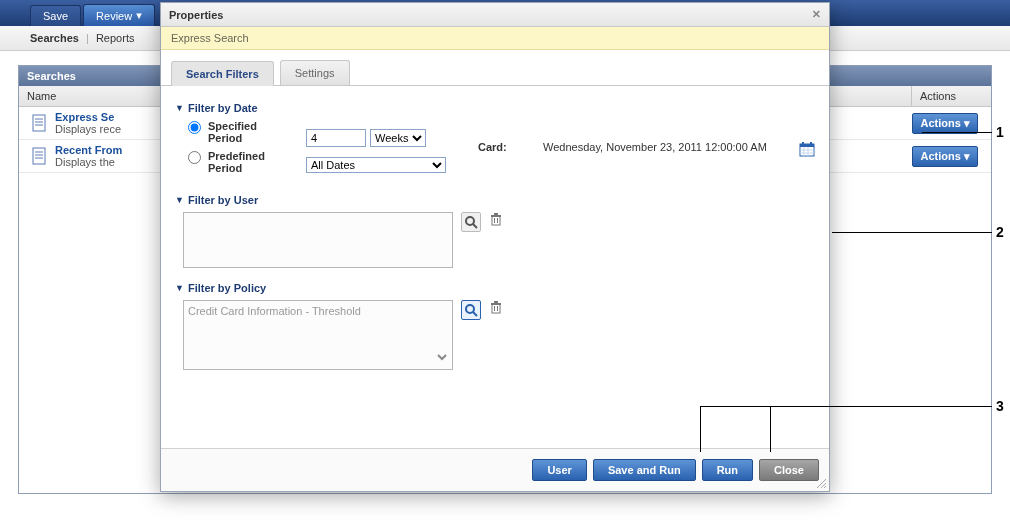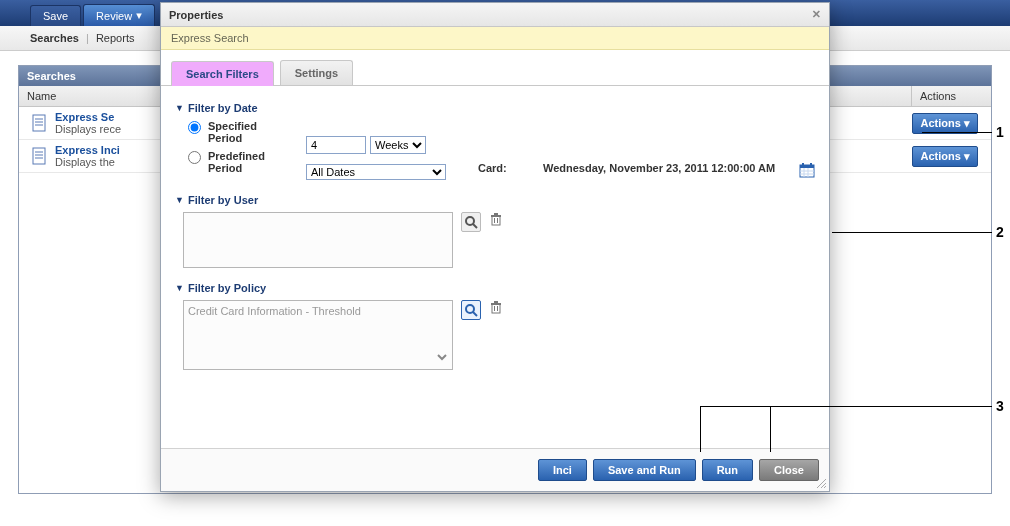--- a/index.html
+++ b/index.html
@@ -146,59 +146,59 @@
     padding:6px 14px;
     border:1px solid #c8c8c8;
     border-bottom:none;
     background: linear-gradient(#f6f6f6,#eaeaea);
     border-top-left-radius:3px;
     border-top-right-radius:3px;
     color:#2a4a86;
     font-weight:bold;
     cursor:pointer;
   }
-  .modal-tab.inactive { color:#666; background:linear-gradient(#f2f2f2,#e2e2e2); font-weight:bold;}
-  .modal-tab.active { background:#f0abfc; position:relative; top:1px;}
+  .modal-tab.inactive { color:#666; background:linear-gradient(#f2f2f2,#e2e2e2); font-weight:normal;}
+  .modal-tab.active { background:#e5e5e5; position:relative; top:1px;}
 
   .modal-body {
     flex:1;
     overflow:auto;
     padding: 10px 14px;
   }
 
   .section-title {
     color:#1d3c73;
     font-weight:bold;
     margin: 6px 0 6px 0;
     display:flex;
     align-items:center;
     gap:4px;
   }
   .section-title .tri { font-size:9px; }
 
   .filter-date-row {
     display:flex;
-    align-items:flex-end;
+    align-items:center;
     gap:28px;
     padding-left:8px;
   }
   .radio-group { width:110px; }
   .radio-group label { display:flex; align-items:flex-start; gap:4px; margin-bottom:6px; font-weight:bold; color:#333;}
   .radio-group input { margin-top:1px;}
 
   .period-inputs { display:flex; flex-direction:column; gap:10px; padding-top:2px;}
   .period-inputs .row1 { display:flex; gap:4px;}
   .num-input { width:60px; border:1px solid #8aa3c9; padding:2px 4px; font-size:11px;}
   .sel { border:1px solid #8aa3c9; font-size:11px; background:#fff;}
   .sel-wide{ width:140px;}
 
   .fromto { display:flex; gap:6px; flex-direction:column; margin-left:4px;}
   .ft-row{ display:flex; align-items:flex-start; gap:6px;}
   .ft-label{ width:40px; font-weight:bold; color:#333;}
-  .ft-val{ width:250px; font-weight:bold; color:#333;margin-left:19px;}
+  .ft-val{ width:250px; font-weight:normal; color:#333;margin-left:19px;}
   .cal-icon{ color:#2a62af; cursor:pointer;}
 
   .user-box, .policy-box {
     display:flex; align-items:flex-start; gap:8px; padding-left:8px;
   }
   .box {
     width:270px; height:56px; border:1px solid #b6b6b6; background:#fcfcfc;
     resize:none; font-family:inherit; font-size:11px; padding:4px;
   }
   .policy-box .box { height:70px; color:#999; display:flex; flex-direction:column; justify-content:space-between;}
@@ -286,21 +286,21 @@
       <div class="grid-row">
         <div class="icon-col doc-icon">
           <svg width="20" height="20" viewBox="0 0 20 20">
               <rect x="3" y="2" width="12" height="16" fill="#fff" stroke="#5a7bb5"></rect>
               <line x1="5" y1="6" x2="13" y2="6" stroke="#5a7bb5"></line>
               <line x1="5" y1="9" x2="13" y2="9" stroke="#5a7bb5"></line>
               <line x1="5" y1="12" x2="13" y2="12" stroke="#5a7bb5"></line>
             </svg>
         </div>
         <div class="text-col">
-          <a href="#" class="link">Express Inci</a><br>
+          <a href="#" class="link">Recent From</a><br>
           <span class="desc">Displays the</span>
         </div>
         <div class="act-col">
           <div class="actions-btn">
             <span>Actions</span>
             <span>▾</span>
           </div>
         </div>
       </div>
 
@@ -420,21 +420,21 @@
             <line x1="5" y1="2" x2="9" y2="2" stroke="#777" stroke-width="2"></line>
             <line x1="5.5" y1="6" x2="5.5" y2="11" stroke="#777"></line>
             <line x1="8.5" y1="6" x2="8.5" y2="11" stroke="#777"></line>
           </svg>
       </span>
     </div>
 
   </div>
 
   <div class="modal-footer">
-    <button class="btn btn-primary">Inci</button>
+    <button class="btn btn-primary">User</button>
     <button class="btn btn-primary">Save and Run</button>
     <button class="btn btn-primary">Run</button>
     <button class="btn btn-secondary">Close</button>
   </div>
 
   <div class="resize-grip">
     <svg width="12" height="12" viewBox="0 0 12 12">
       <line x1="2" y1="11" x2="11" y2="2" stroke="#aaa"></line>
       <line x1="6" y1="11" x2="11" y2="6" stroke="#aaa"></line>
       <line x1="9" y1="11" x2="11" y2="9" stroke="#aaa"></line>

